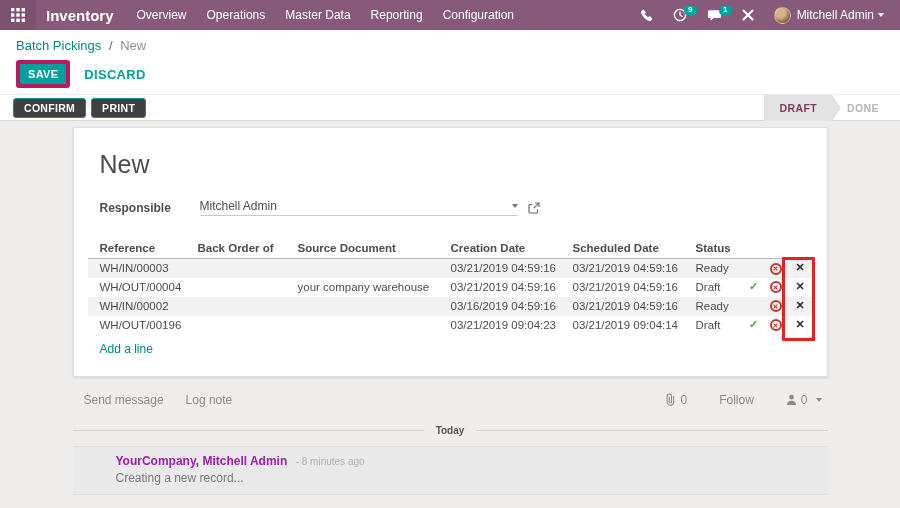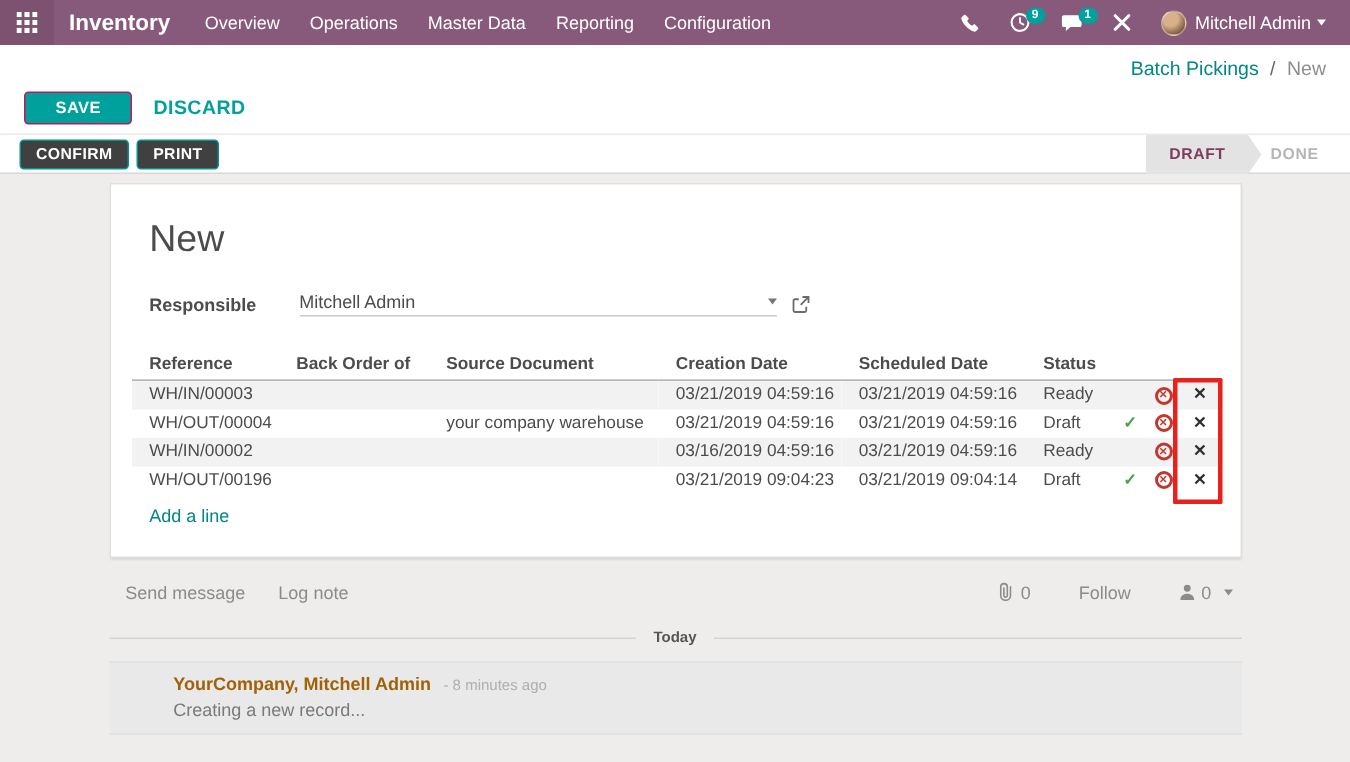--- a/index.html
+++ b/index.html
@@ -14,26 +14,26 @@
   .nav-item { font-size:12px; padding:0 9px; line-height:30px; cursor:pointer; }
   .nav-right { margin-left:auto; display:flex; align-items:center; gap:4px; padding-right:8px; }
   .nav-icon-btn { position:relative; padding:4px 8px; display:flex; align-items:center; cursor:pointer; }
   .badge { position:absolute; top:1px; right:-2px; background:#00a09d; color:#fff; font-size:8px; line-height:10px; min-width:13px; height:11px; border-radius:6px; text-align:center; padding:0 2px; font-weight:bold; }
   .avatar { width:17px; height:17px; border-radius:50%; background:radial-gradient(circle at 35% 30%, #d8b08a 0 35%, #8a6547 70%, #5d4430); border:1px solid rgba(255,255,255,.4); }
   .user-name { font-size:12px; margin:0 4px 0 6px; }
   .caret-down { width:0; height:0; border-left:3.5px solid transparent; border-right:3.5px solid transparent; border-top:4px solid #fff; display:inline-block; }
 
   
   .control-panel { background:#fff; padding:7px 16px 6px 16px; }
-  .breadcrumb { font-size:13px; line-height:17px; margin-bottom:6px;text-align:right; }
+  .breadcrumb { font-size:13px; line-height:17px; margin-bottom:6px; }
   .breadcrumb .bc-link { color:#008784; cursor:pointer; }
   .breadcrumb .bc-sep { color:#666; margin:0 4px; }
   .breadcrumb .bc-current { color:#8d8d8d; }
   .cp-buttons { display:flex; align-items:center; gap:4px; }
-  .btn-primary { background:#00a09d; color:#fff; border:1px solid #be185d; font-size:11px; font-weight:bold; padding:4px 20px; border-radius:3px; letter-spacing:.3px; cursor:pointer; font-family:inherit; }
+  .btn-primary { background:#00a09d; color:#fff; border:4px solid #be185d; font-size:11px; font-weight:bold; padding:4px 8px; border-radius:3px; letter-spacing:.3px; cursor:pointer; font-family:inherit; }
   .btn-link { background:transparent; border:none; color:#00a09d; font-size:13px; font-weight:bold; padding:4px 10px; letter-spacing:.3px; cursor:pointer; font-family:inherit; }
 
   
   .status-row { background:#fff; border-top:1px solid #ebebeb; border-bottom:1px solid #d8d8d8; height:27px; display:flex; align-items:center; padding:0 6px 0 13px; }
   .btn-sm { background:#404040; color:#fff; border:1px solid #00958f; font-size:10.5px; font-weight:bold; padding:3px 10px; border-radius:3px; margin-right:5px; letter-spacing:.3px; cursor:pointer; font-family:inherit; }
   .statusbar { margin-left:auto; display:flex; height:26px; align-items:stretch; }
   .step { position:relative; font-size:10.5px; font-weight:bold; letter-spacing:.4px; color:#b5b5b5; line-height:26px; padding:0 15px; cursor:pointer; }
   .step.active { background:#e3e3e3; color:#7f3a5c; }
   .step.active::after { content:''; position:absolute; right:-9px; top:0; border-top:13px solid transparent; border-bottom:13px solid transparent; border-left:9px solid #e3e3e3; z-index:2; }
   .step.sep::after { content:''; position:absolute; right:-4px; top:6px; width:13px; height:13px; border-top:1px solid #ccc; border-right:1px solid #ccc; transform:rotate(45deg) scale(.55,.8); }
@@ -69,21 +69,21 @@
   .chatter-right { margin-left:auto; display:flex; align-items:center; gap:6px; color:#8b8b8b; font-size:12px; }
   .chatter-right .grp { display:flex; align-items:center; gap:4px; cursor:pointer; }
   .follow-btn { margin:0 26px; cursor:pointer; }
   .caret-gray { width:0; height:0; border-left:3px solid transparent; border-right:3px solid transparent; border-top:4px solid #8b8b8b; margin-left:4px; }
   .date-divider { display:flex; align-items:center; margin:18px 0 10px 0; color:#555; font-size:10px; font-weight:bold; }
   .date-divider::before, .date-divider::after { content:''; flex:1; border-top:1px solid #d6d4d3; }
   .date-divider::before { margin-right:12px; }
   .date-divider::after { margin-left:12px; }
   .message { background:#e9e9e9; border-top:1px solid #e0e0e0; border-bottom:1px solid #e0e0e0; padding:7px 10px 9px 43px; }
   .msg-head { font-size:12px; }
-  .msg-author { font-weight:bold; color:#a16207; }
+  .msg-author { font-weight:bold; color:#a21caf; }
   .msg-time { font-size:10px; color:#b0aeae; margin-left:5px; }
   .msg-body { font-size:12px; color:#7a7a7a; margin-top:3px; }
 
   svg { display:block; }
 </style>
 </head>
 <body>
 
 <div class="navbar">
   <div class="apps-btn">

